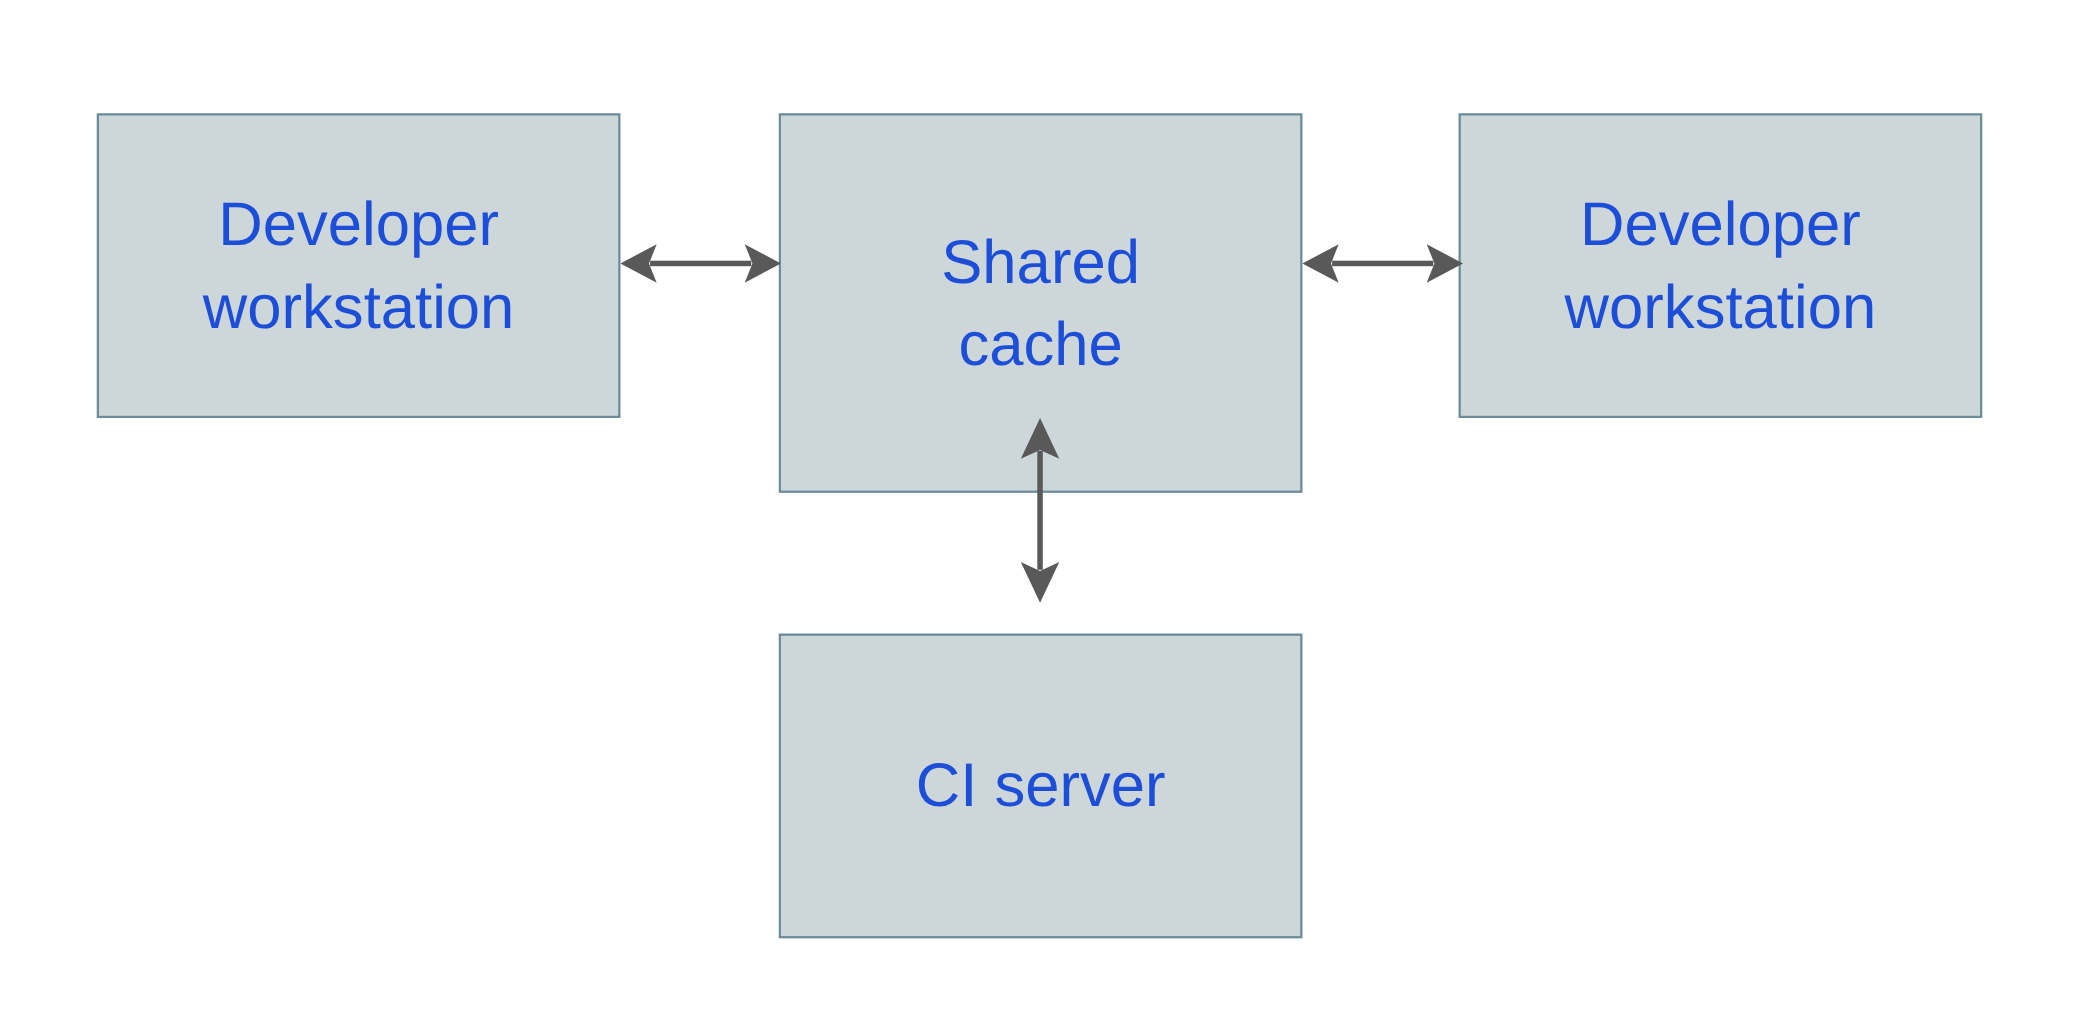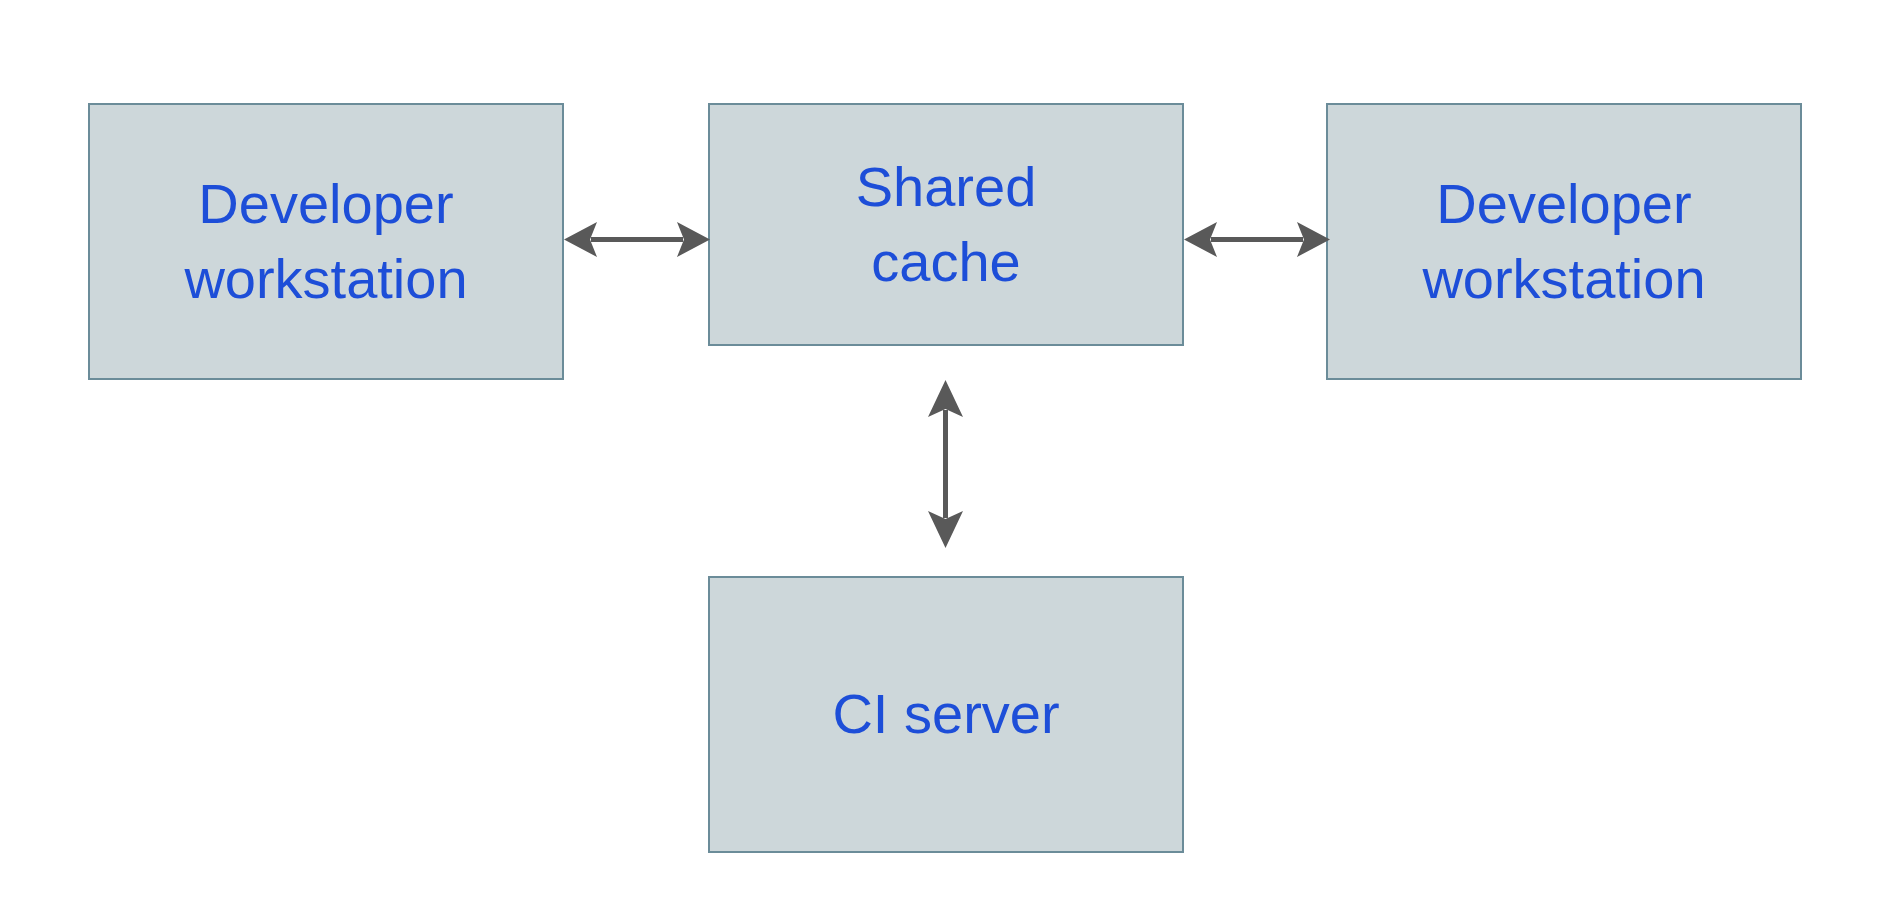--- a/index.html
+++ b/index.html
@@ -43,21 +43,21 @@
 </head>
 <body>
 
 <div id="canvas">
 
   <div class="node" style="left:88px; top:103px; width:476px; height:277px;">
     <span class="node-label">Developer
 workstation</span>
   </div>
 
-  <div class="node" style="left:708px; top:103px; width:476px; height:243px;">
+  <div class="node" style="left:708px; top:103px; width:476px; height:345px;">
     <span class="node-label">Shared
 cache</span>
   </div>
 
   <div class="node" style="left:1326px; top:103px; width:476px; height:277px;">
     <span class="node-label">Developer
 workstation</span>
   </div>
 
   <div class="node" style="left:708px; top:548px; width:476px; height:277px;margin-top:28px;">

